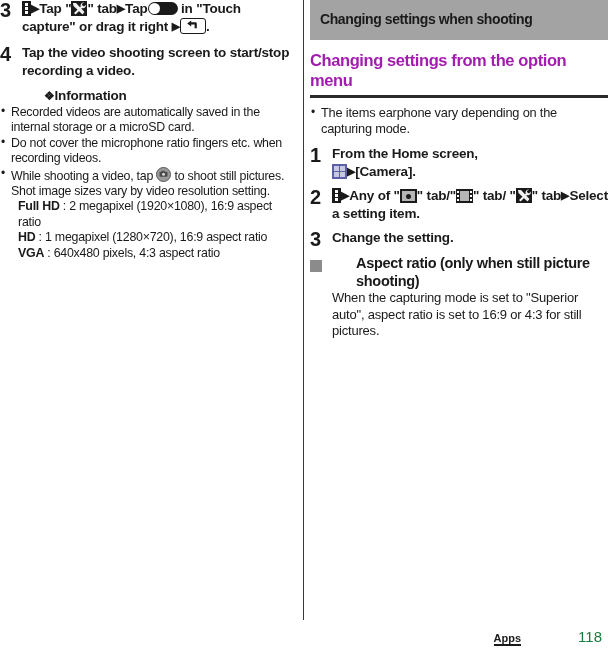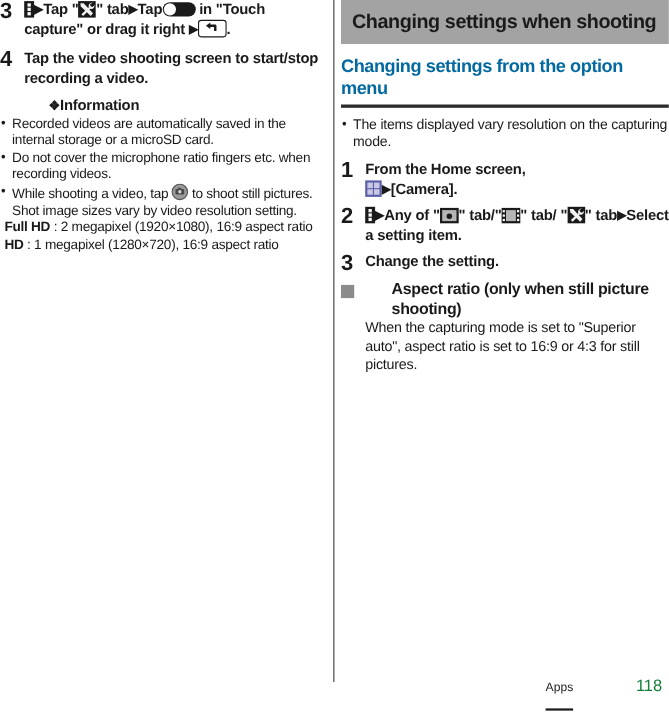--- a/index.html
+++ b/index.html
@@ -243,38 +243,38 @@
   ul.bullets > li::before {
     content: "\2022";
     position: absolute;
     left: 1px;
     top: -1px;
     font-size: 12px;
   }
   .spec {
     font-size: 12.4px;
     line-height: 15.4px;
-    padding-left: 4px;
+    padding-left: 18px;
     letter-spacing: -0.25px;
   }
   .spec b { font-weight: bold; }
 
   
   .banner {
     background: #a3a3a3;
     color: #1a1a1a;
     font-weight: bold;
-    font-size: 18px;
+    font-size: 14px;
     line-height: 23px;
     padding: 8px 10px 9px 10px;
     letter-spacing: -0.4px;
     margin-bottom: 10px;
   }
   .subhead {
-    color: #0369a1;
+    color: #a21caf;
     font-weight: bold;
     font-size: 16.5px;
     line-height: 20px;
     letter-spacing: -0.4px;
     padding-bottom: 3px;
   }
   .rule {
     height: 3px;
     background: #2b2b2b;
     margin: 2px 0 7px 0;
@@ -329,24 +329,24 @@
   .footer {
     position: absolute;
     right: 6px;
     bottom: 4px;
     display: flex;
     align-items: baseline;
     gap: 9px;
   }
   .footer-tab {
     font-size: 11px;
-    font-weight: normal;
+    font-weight: bold;
     color: #1a1a1a;
     border-bottom: 2px solid #1a1a1a;
-    padding-bottom: 13px;
+    padding-bottom: 0;
   }
   .footer-page {
     font-size: 15px;
     color: #15803d;
     margin-left: 48px;
   }
 </style>
 </head>
 <body>
 
@@ -378,31 +378,32 @@
       <li>Do not cover the microphone ratio fingers etc. when recording videos.</li>
       <li><span>While shooting a video, tap</span> <span class="ic ic-camera-sm"><svg width="9" height="8" viewBox="0 0 9 8">
               <rect x="0.5" y="1.8" width="8" height="5" rx="1" fill="#4a4a4a"></rect>
               <rect x="2.6" y="0.7" width="3.2" height="1.6" rx="0.4" fill="#4a4a4a"></rect>
               <circle cx="4.5" cy="4.3" r="1.5" fill="#d8d8d8"></circle>
             </svg></span> <span>to shoot still pictures. Shot image sizes vary by video resolution setting.</span></li>
     </ul>
 
     <div class="spec"><b>Full HD</b> <span>: 2 megapixel (1920×1080), 16:9 aspect ratio</span></div>
     <div class="spec"><b>HD</b> <span>: 1 megapixel (1280×720), 16:9 aspect ratio</span></div>
+    <div class="spec"><b>VGA</b> <span>: 640x480 pixels, 4:3 aspect ratio</span></div>
 
   </div>
 
   <div class="col-right">
 
     <div class="banner">Changing settings when shooting</div>
 
     <div class="subhead">Changing settings from the option menu</div>
     <div class="rule"></div>
 
-    <div class="r-note">The items displayed vary resolution on the capturing mode.</div>
+    <div class="r-note">The items earphone vary depending on the capturing mode.</div>
 
     <div class="step">
       <div class="step-num">1</div>
       <div class="step-body"><span>From the Home screen,</span><br><span class="ic ic-apps"><i></i><i></i><i></i><i></i></span><span class="arrow">▶</span><span>[Camera].</span></div>
     </div>
 
     <div class="step">
       <div class="step-num">2</div>
       <div class="step-body"><span class="ic ic-menu"><i></i><i></i><i></i></span><span class="arrow">▶</span><span>Any of "</span><span class="ic ic-photo"><i></i><b></b></span><span>" tab/"</span><span class="ic ic-video"><i></i><u style="left:1px;top:2px"></u><u style="left:1px;top:6px"></u><u style="left:1px;top:10px"></u><u style="right:1px;top:2px"></u><u style="right:1px;top:6px"></u><u style="right:1px;top:10px"></u></span><span>" tab/ "</span><span class="ic ic-tools"><svg width="16" height="15" viewBox="0 0 16 15">
               <path d="M2 2 L5 2 L13.5 11 L11.5 13.5 L2.5 5 Z" fill="#f2f2f2"></path>

